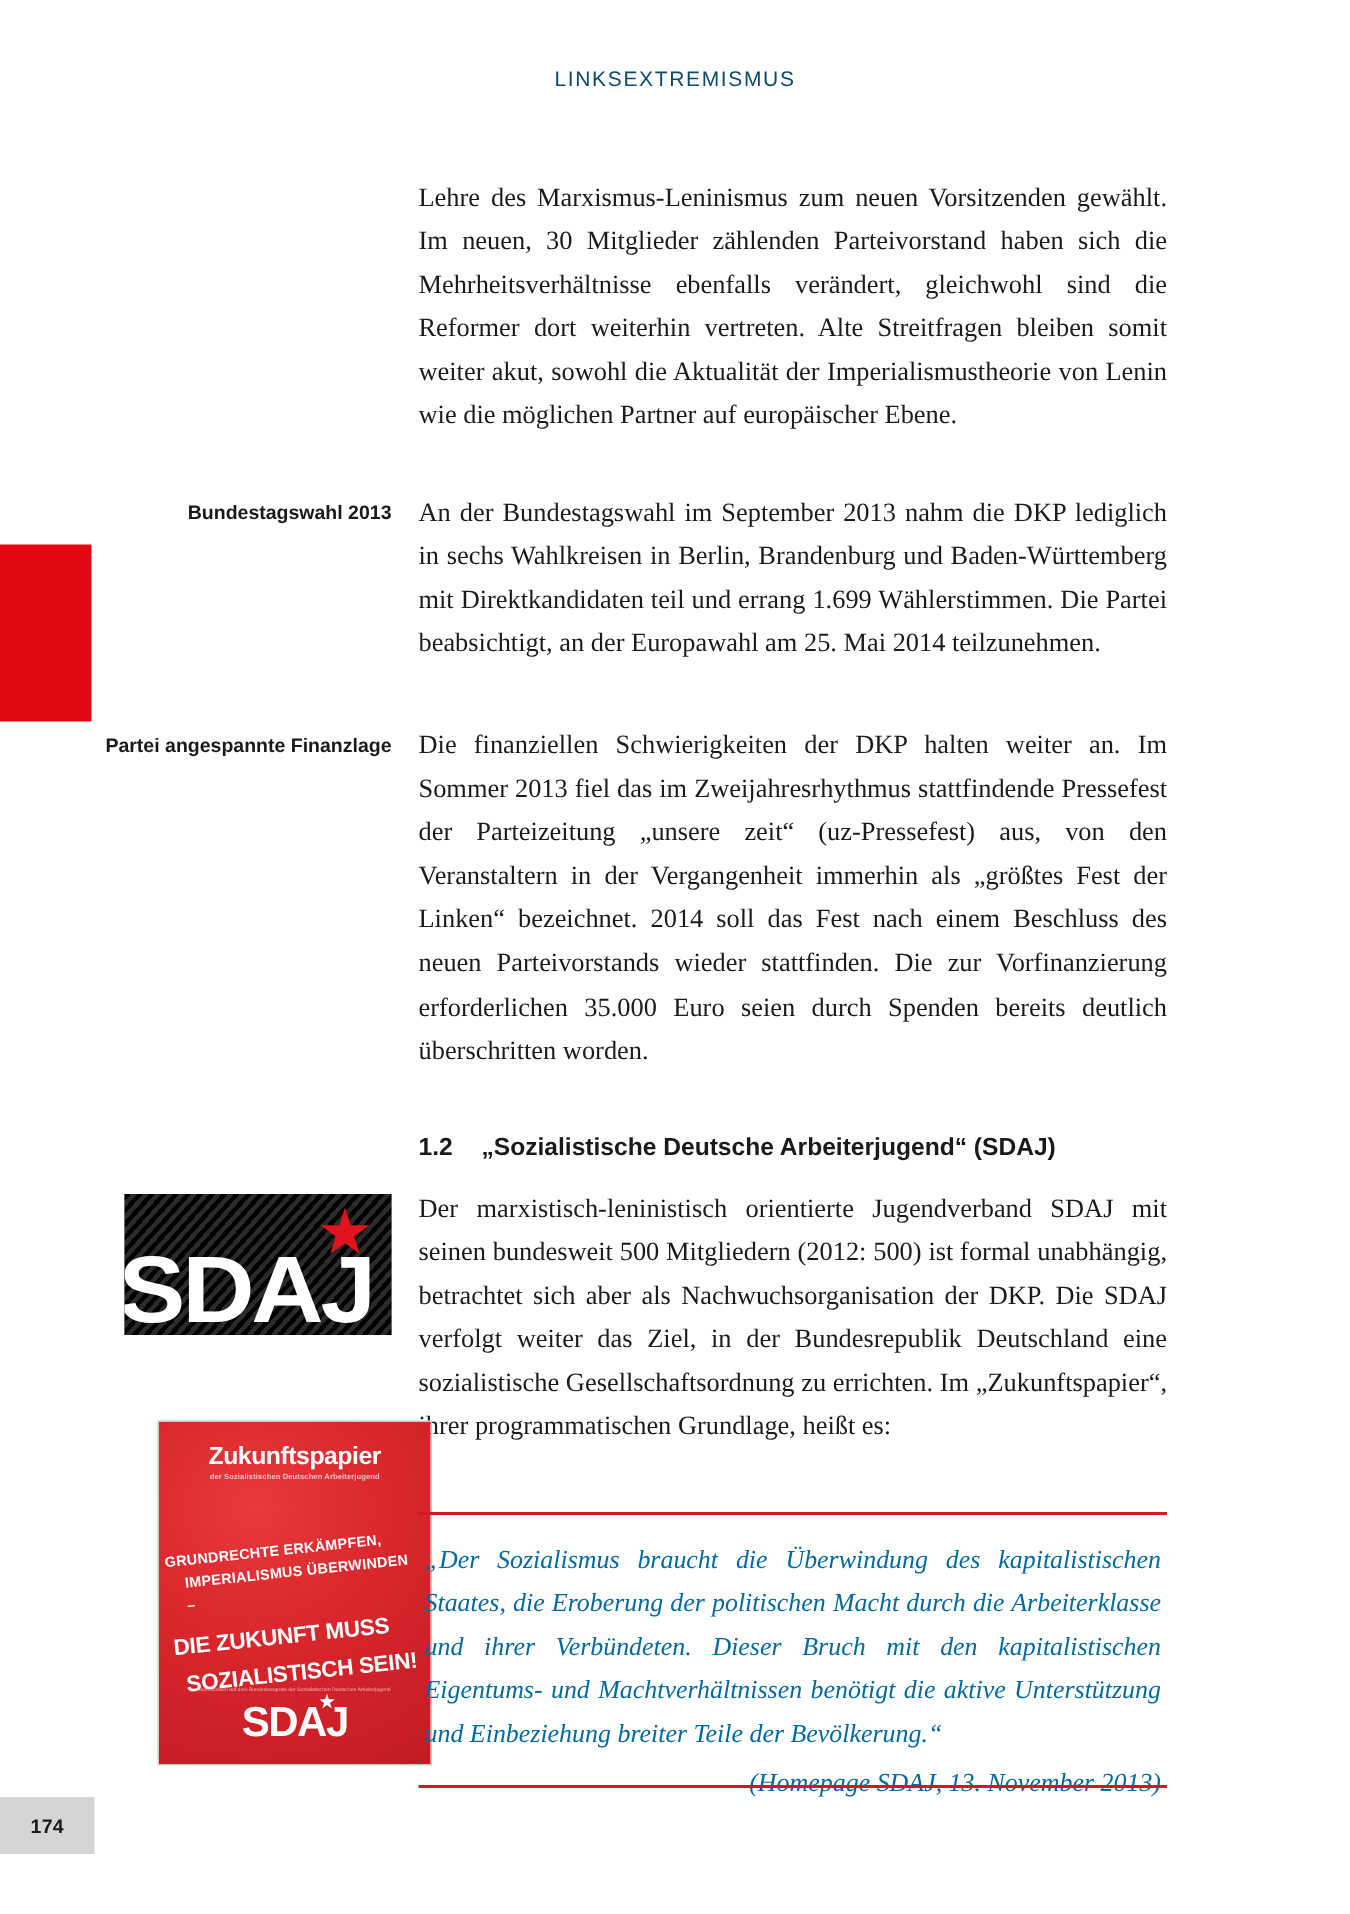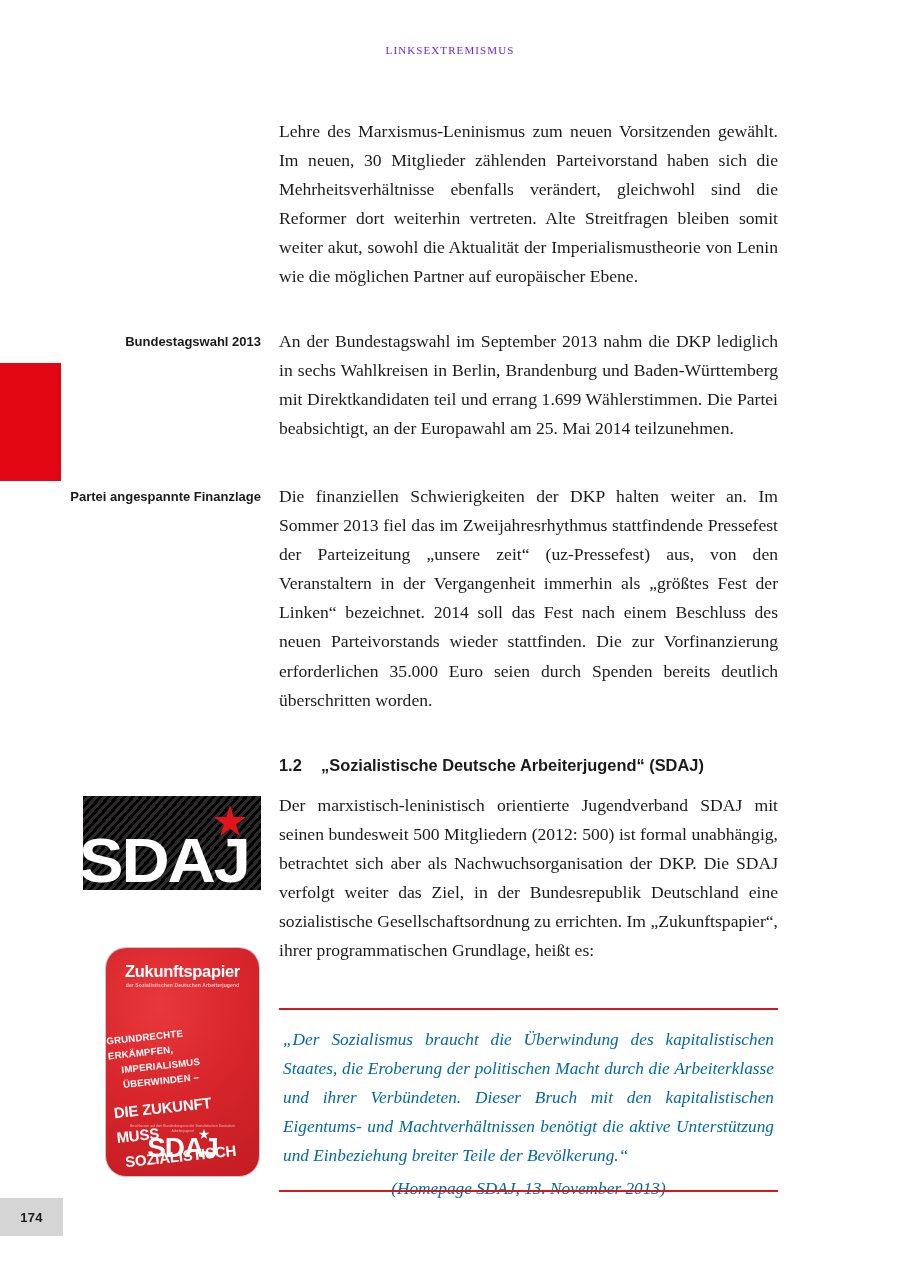--- a/index.html
+++ b/index.html
@@ -22,24 +22,24 @@
     inset: 0;
   }
 
   
   .running-head {
     position: absolute;
     left: 0;
     top: 44px;
     width: 900px;
     text-align: center;
-    font-family: Liberation Serif, serif;
-    font-size: 11px;
+    font-family: Liberation Sans, sans-serif;
+    font-size: 14px;
     letter-spacing: 1.1px;
-    color: #6d28d9;
+    color: #0c4a6e;
     font-weight: 400;
   }
 
   
   .margin-red-block {
     position: absolute;
     left: 0;
     top: 363px;
     width: 61px;
     height: 118px;
@@ -123,21 +123,21 @@
   }
   .quote-body p {
     margin: 4px;
     font-style: italic;
     font-size: 17.3px;
     line-height: 29.1px;
     text-align: justify;
     color: #0369a1;
   }
   .quote-body p.source {
-    text-align: center;
+    text-align: right;
   }
 
   
   .sdaj-logo {
     position: absolute;
     left: 83px;
     top: 796px;
     width: 178px;
     height: 94px;
     background: #100d0e;
@@ -175,27 +175,26 @@
     color: #ffffff;
     transform: scaleX(1.06);
     transform-origin: left bottom;
   }
 
   
   .poster {
     position: absolute;
     left: 106px;
     top: 948px;
-    width: 153px;
+    width: 181px;
     height: 228px;
     background:
       radial-gradient(ellipse 120% 90% at 35% 25%, #e8393c 0%, #d8262c 45%, #c11c22 100%);
     overflow: hidden;
     box-shadow: 0 0 0 1px #c8c8c8;
-    border-radius: 20px;
   }
   .poster .pg-title {
     position: absolute;
     left: 0; right: 0;
     top: 14px;
     text-align: center;
     font-family: "Liberation Sans", sans-serif;
     font-weight: bold;
     font-size: 16.5px;
     color: #ffffff;

